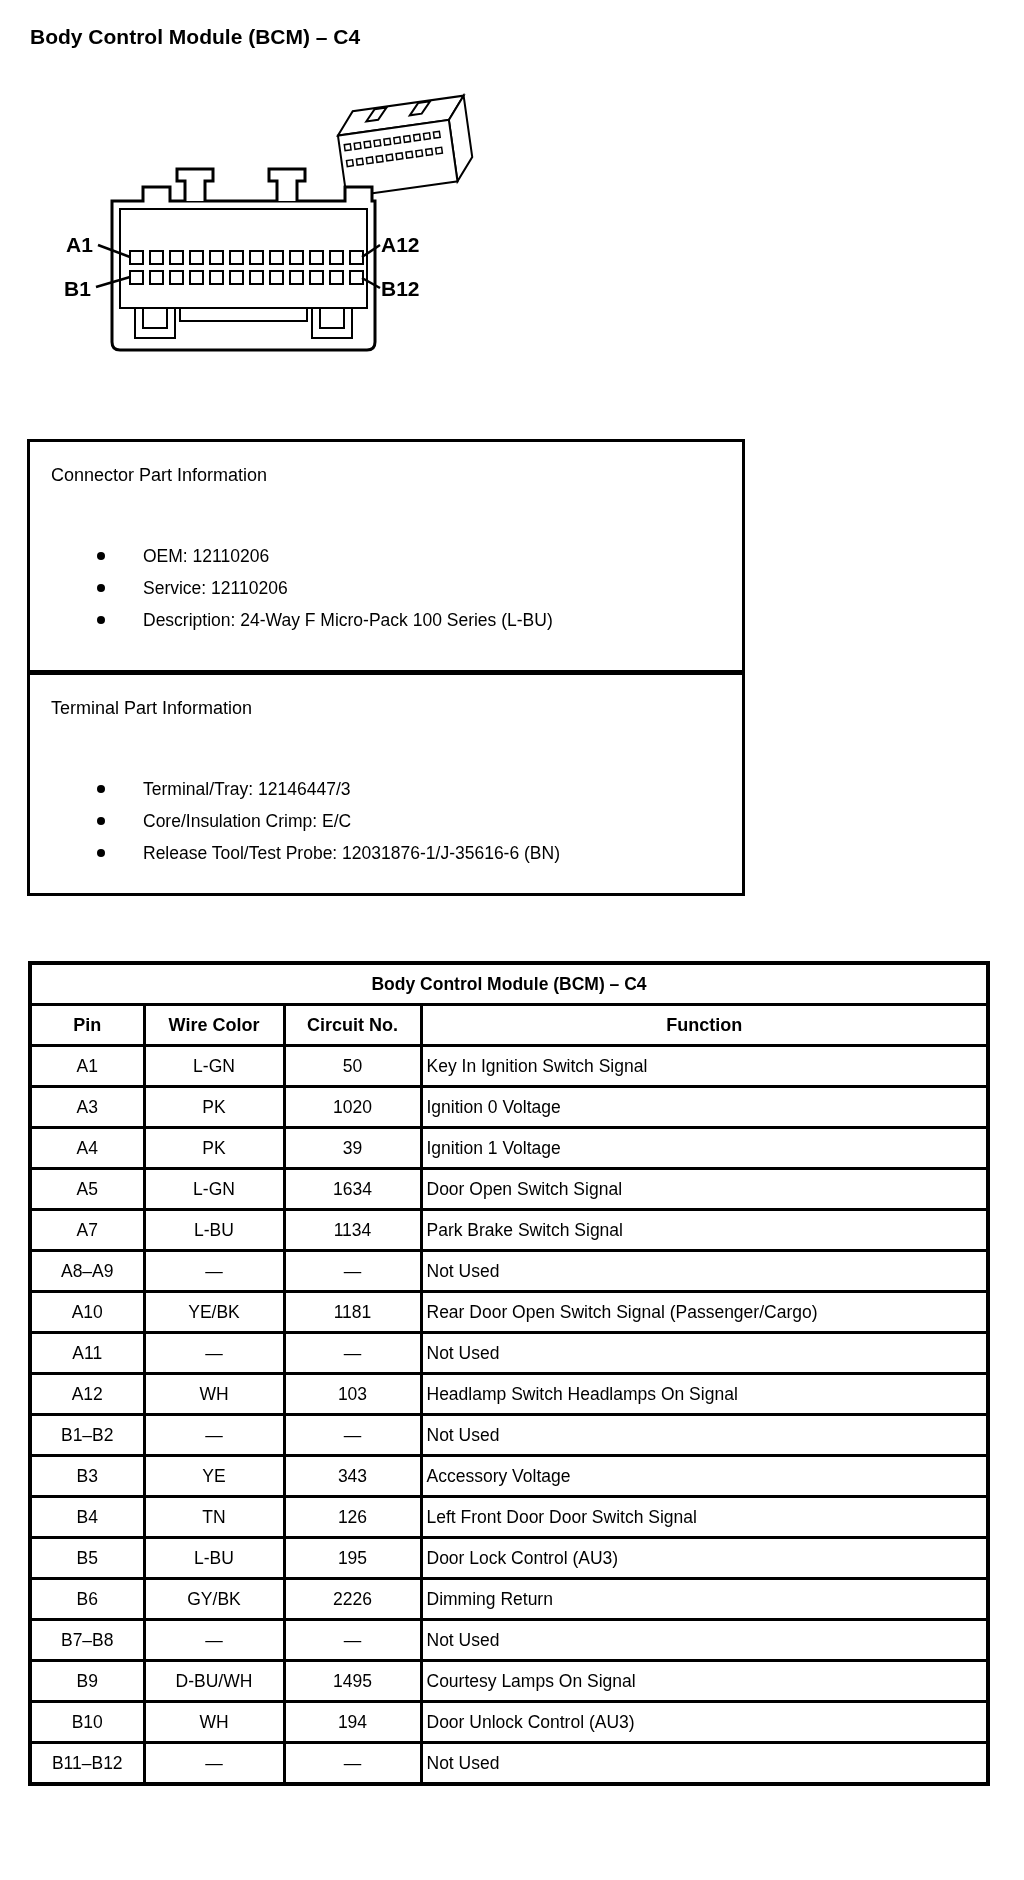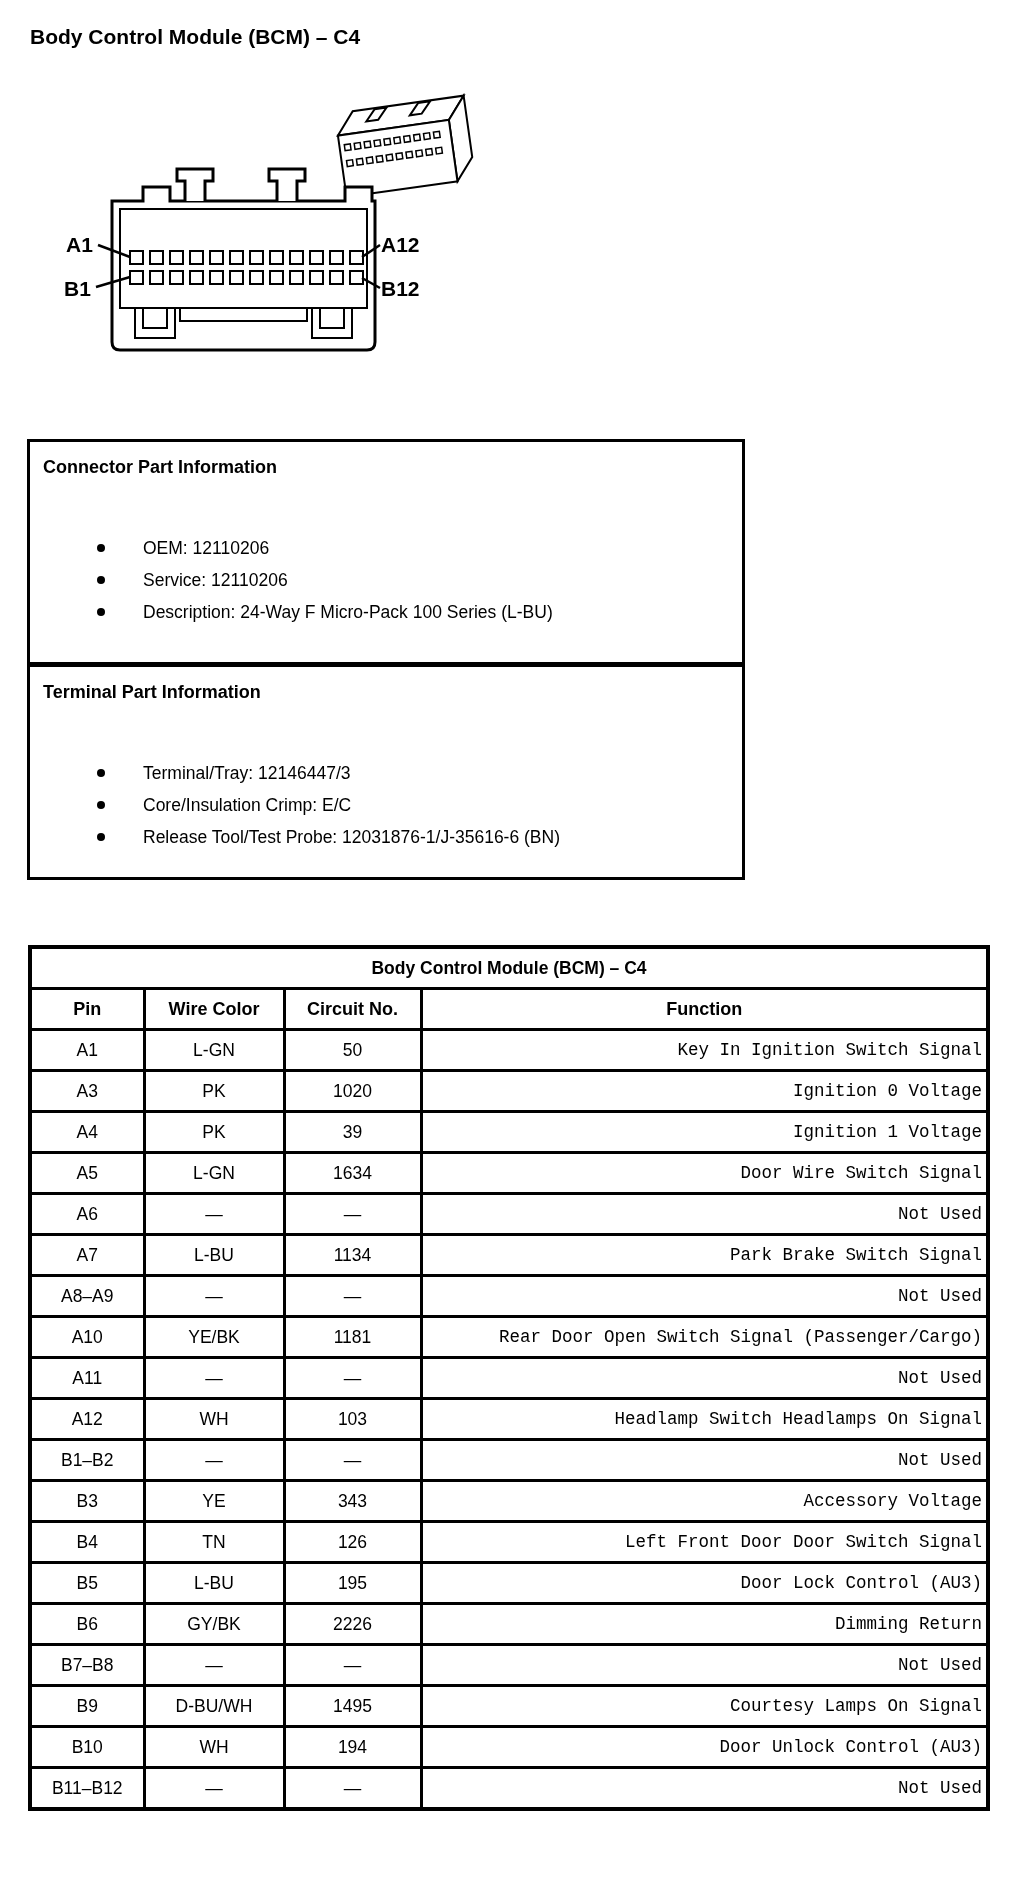--- a/index.html
+++ b/index.html
@@ -17,21 +17,21 @@
   .diagram-svg text{font-family:"Liberation Sans","DejaVu Sans",sans-serif;font-weight:bold;font-size:21px;fill:#000;stroke:none;}
 
   .info-boxes{
     margin:62px 0 0 27px;
     width:712px;
     border:3px solid #000;
   }
   .info-section{padding:6px 8px 34px 5px;}
   .info-section + .info-section{border-top:5px solid #000;padding-bottom:24px;}
   .info-heading{
-    margin:8px;font-size:18px;font-weight:bold;line-height:22px;
+    margin:16px;font-size:18px;font-weight:normal;line-height:22px;
   }
   .info-list{
     margin:54px 0 0 0;padding:0 0 0 60px;list-style:none;
   }
   .info-section + .info-section .info-list{}
   .info-list li{
     position:relative;padding-left:48px;
     font-size:17.5px;line-height:32px;
   }
   .info-list li::before{
@@ -52,21 +52,21 @@
     height:38px;
     overflow:hidden;
     white-space:nowrap;
   }
   table.pinout{border:4px solid #000;}
   th.tbl-title{
     font-size:18.5px;font-weight:bold;text-align:center;height:36px;
   }
   tr.hdr th{font-size:18px;font-weight:bold;text-align:center;}
   td.c{text-align:center;}
-  td.fn{text-align:right;padding-left:6px;font-family:Liberation Mono, monospace;}
+  td.fn{text-align:left;padding-left:6px;}
   col.col-pin{width:114px;}
   col.col-wire{width:140px;}
   col.col-circuit{width:137px;}
 </style>
 </head>
 <body>
 
 <h1 class="page-title">Body Control Module (BCM) – C4</h1>
 
 <div class="diagram-wrap">
@@ -216,27 +216,21 @@
       <tr>
       <td class="c">A4</td>
       <td class="c">PK</td>
       <td class="c">39</td>
       <td class="fn">Ignition 1 Voltage</td>
     </tr>
       <tr>
       <td class="c">A5</td>
       <td class="c">L-GN</td>
       <td class="c">1634</td>
-      <td class="fn">Door Wire Switch Signal</td>
-    </tr>
-      <tr>
-      <td class="c">A6</td>
-      <td class="c">—</td>
-      <td class="c">—</td>
-      <td class="fn">Not Used</td>
+      <td class="fn">Door Open Switch Signal</td>
     </tr>
       <tr>
       <td class="c">A7</td>
       <td class="c">L-BU</td>
       <td class="c">1134</td>
       <td class="fn">Park Brake Switch Signal</td>
     </tr>
       <tr>
       <td class="c">A8–A9</td>
       <td class="c">—</td>

